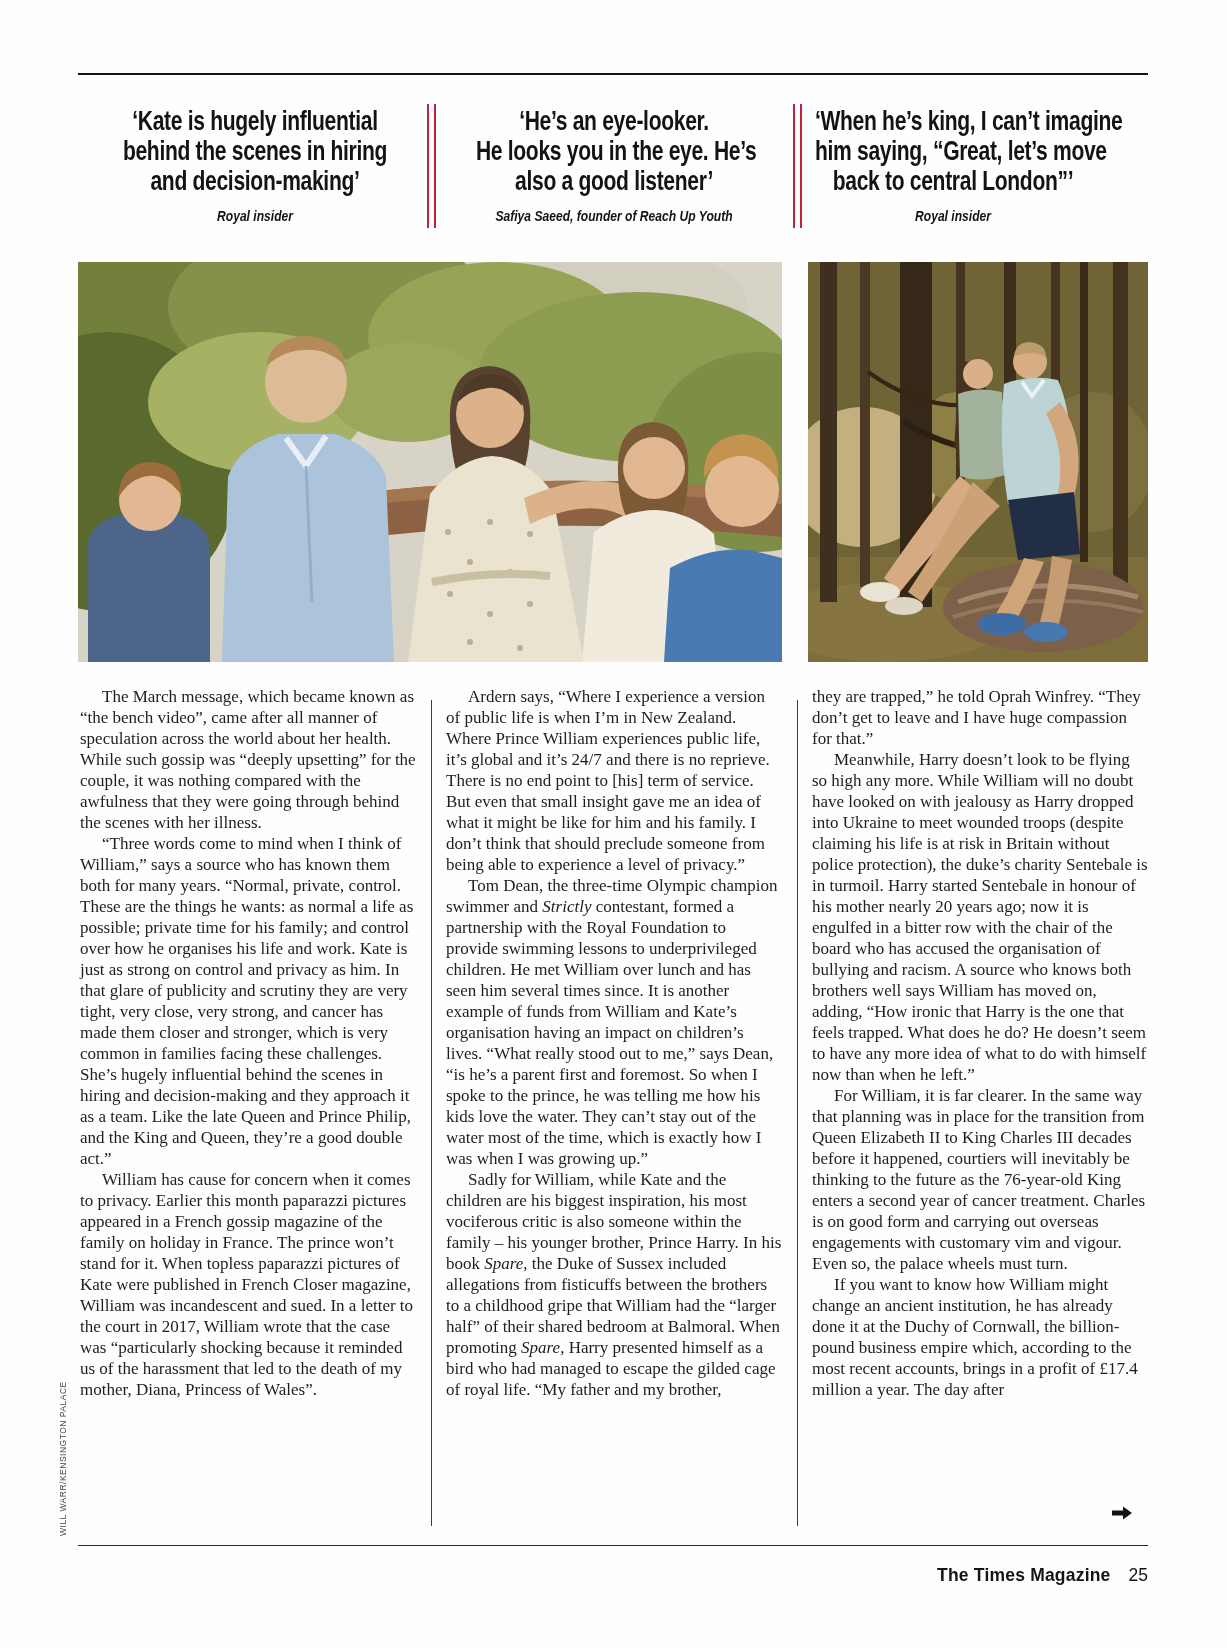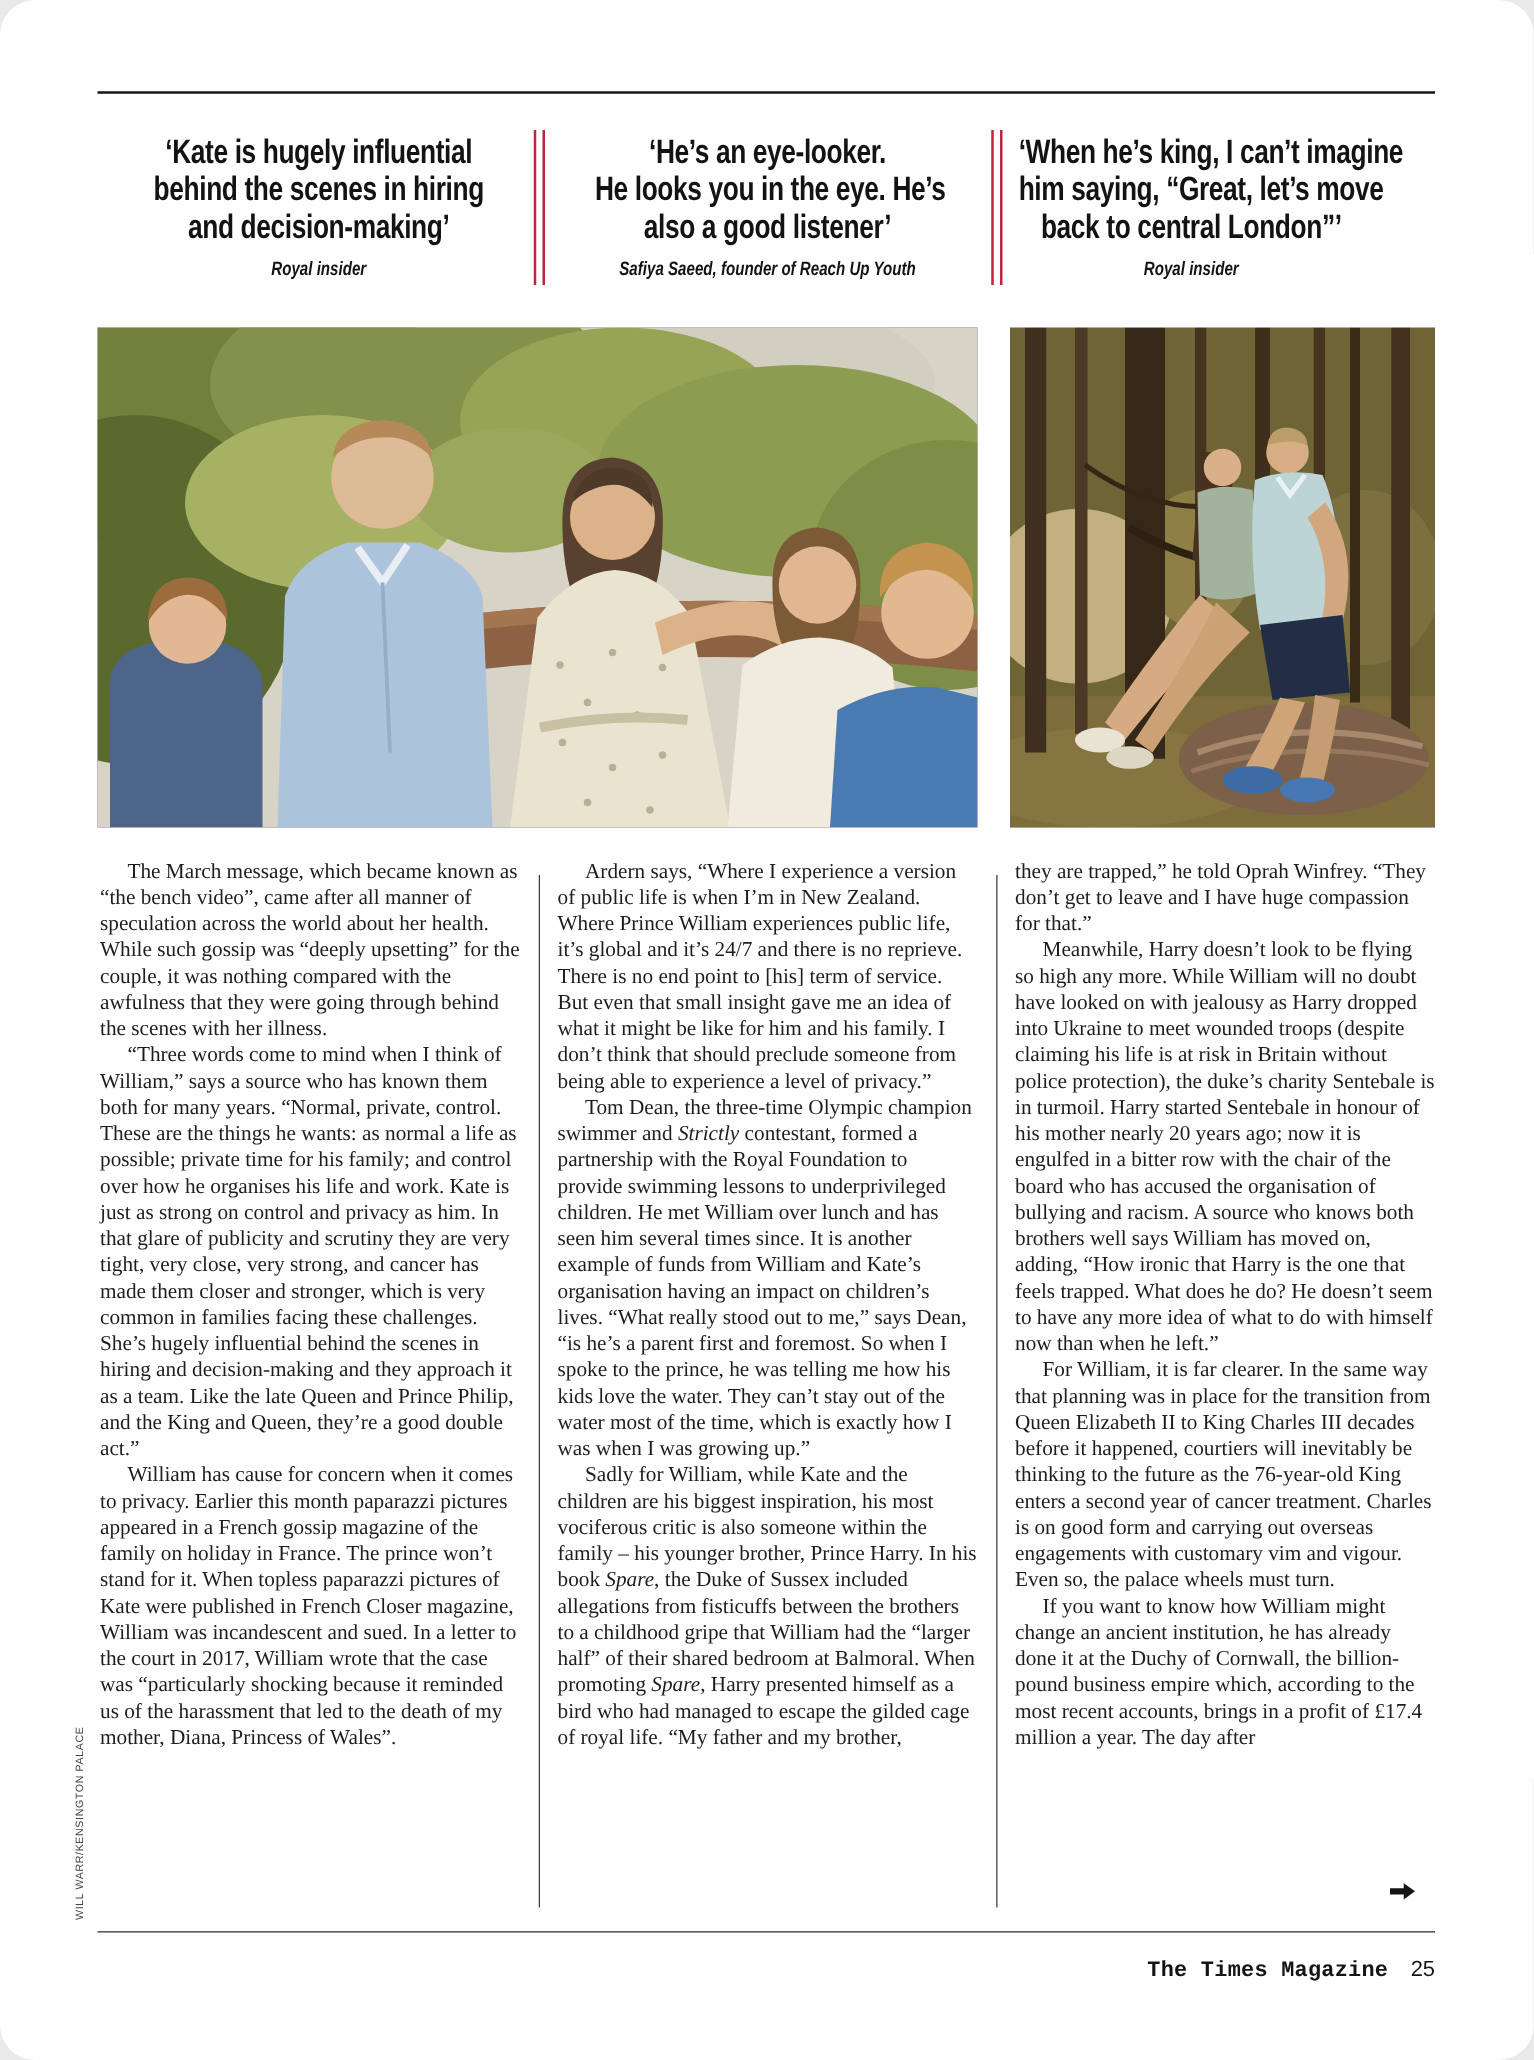--- a/index.html
+++ b/index.html
@@ -1,19 +1,19 @@
 <!DOCTYPE html>
 <html style="--accent: #c02240;"><head>
 <meta charset="utf-8">
 <style>
   html,body { margin:0; padding:0; background:#e9e9e9; }
   .page {
     position:relative; width:1227px; height:1648px; margin:0 auto;
     background:#fefefe; overflow:hidden;
-    font-family:"Liberation Serif", serif; color:#1d1d1d;border-radius:28px;
+    font-family:"Liberation Serif", serif; color:#1d1d1d;
   }
   .top-rule { position:absolute; left:78px; top:73px; width:1070px; height:2px; background:#141414; }
   .bottom-rule { position:absolute; left:78px; top:1545px; width:1070px; height:1px; background:#2a2a2a; }
 
   
   .quote-block { position:absolute; top:106px; text-align:center; color:#131313; }
   .quote-inner { transform:scaleX(0.78); transform-origin:50% 0; }
   .quote-line {
     font-family:"Liberation Sans", sans-serif; font-weight:700;
     font-size:27px; line-height:30px; letter-spacing:-0.4px; white-space:nowrap;
@@ -55,21 +55,21 @@
   
   .credit {
     position:absolute; left:58px; top:1298px; height:238px;
     writing-mode:vertical-rl; transform:rotate(180deg);
     font-family:"Liberation Sans", sans-serif; font-size:8.5px;
     letter-spacing:0.5px; color:#454545; white-space:nowrap;
   }
 
   
   .footer { position:absolute; top:1565px; right:79px; font-size:17.5px; color:#141414; }
-  .footer .mag { font-family:Liberation Mono, monospace; font-weight:700; letter-spacing:0.2px; }
+  .footer .mag { font-family:Liberation Sans, sans-serif; font-weight:700; letter-spacing:0.2px; }
   .footer .pg  { font-family:"Liberation Sans", sans-serif; font-weight:400; margin-left:18px; }
 
   .cont-arrow { position:absolute; left:1112px; top:1506px; width:20px; height:14px; }
   .cont-arrow svg { display:block; }
 </style>
 </head>
 <body>
 
 <div class="page">
 

